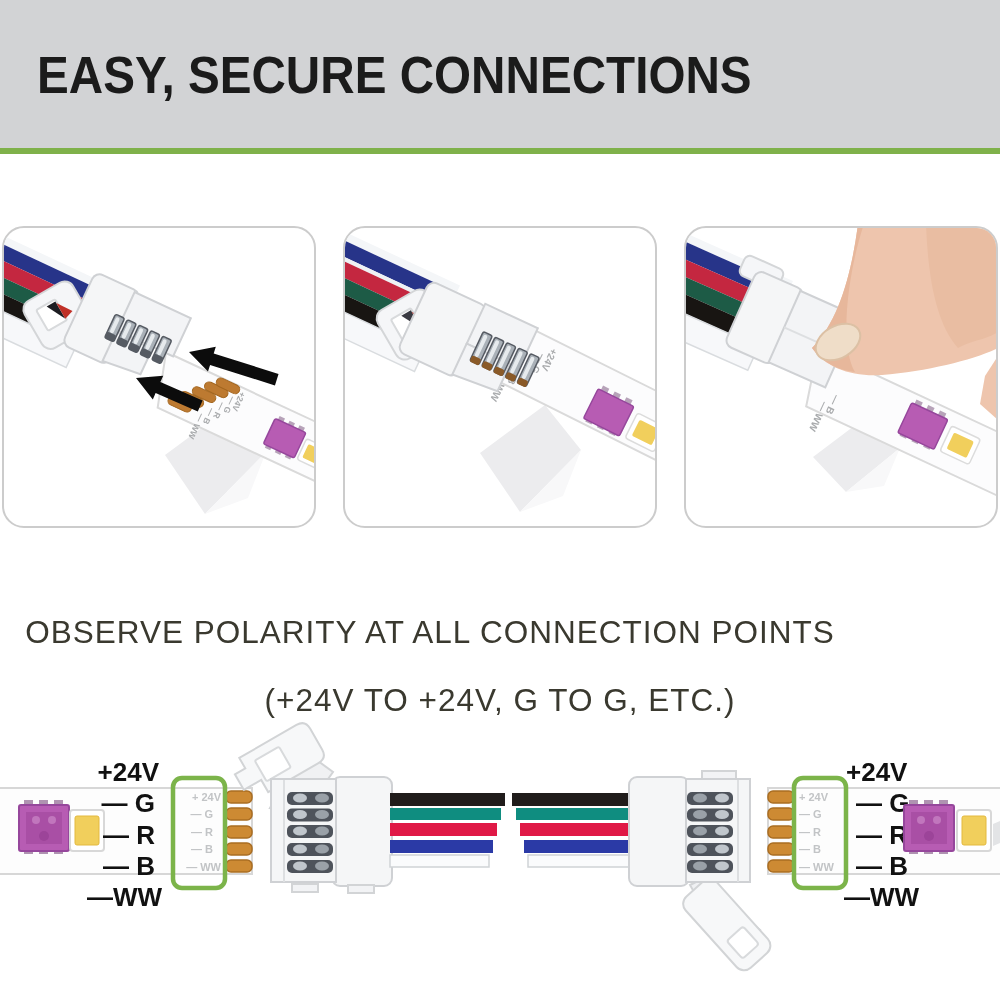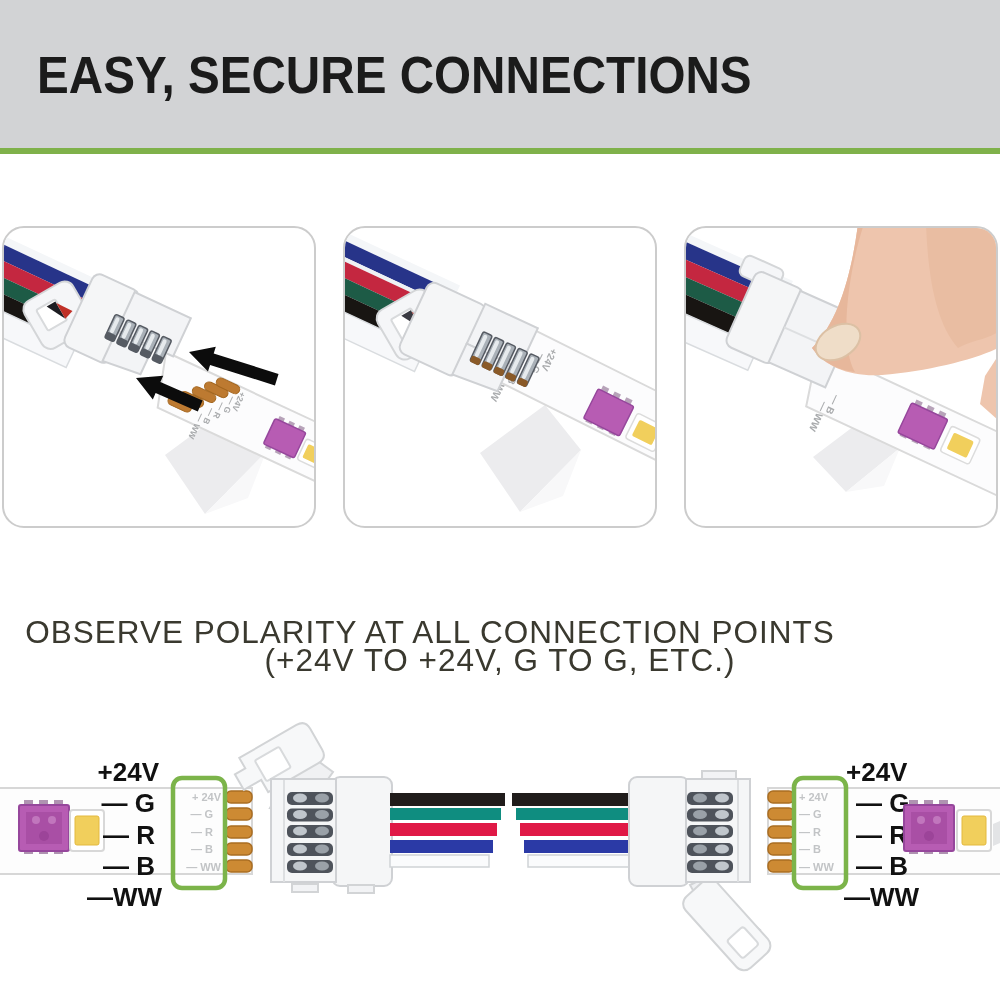--- a/index.html
+++ b/index.html
@@ -5,21 +5,21 @@
   html,body{margin:0;padding:0;}
   body{width:1000px;height:1000px;background:#fff;font-family:"Liberation Sans",sans-serif;overflow:hidden;position:relative;}
   .abs{position:absolute;}
   #hdr{left:0;top:0;width:1000px;height:148px;background:#d2d3d5;border-bottom:6px solid #7fb14a;}
   #hdrtext{left:37px;top:46px;font-size:51px;font-weight:bold;color:#1b1b1b;letter-spacing:0px;transform:scaleX(0.934);transform-origin:left top;white-space:nowrap;}
   .panel{top:226px;width:310px;height:298px;border:2px solid #cccccc;border-radius:22px;overflow:hidden;background:#fff;}
   #p1{left:2px;}
   #p2{left:343px;}
   #p3{left:684px;}
   #cap1{left:0;top:614px;width:860px;text-align:center;font-size:31.5px;color:#3a392f;letter-spacing:1.0px;white-space:nowrap;}
-  #cap2{left:0;top:642px;width:1000px;text-align:center;font-size:31.5px;color:#3a392f;letter-spacing:1.0px;white-space:nowrap;}
+  #cap2{left:0;top:682px;width:1000px;text-align:center;font-size:31.5px;color:#3a392f;letter-spacing:1.0px;white-space:nowrap;}
   #diagram{left:0;top:700px;width:1000px;height:300px;}
 </style>
 </head>
 <body>
 <div class="abs" id="hdr"></div>
 <div class="abs" id="hdrtext">EASY, SECURE CONNECTIONS</div>
 
 <div class="abs panel" id="p1">
 <svg viewBox="0 0 310 298" width="310" height="298">
 

